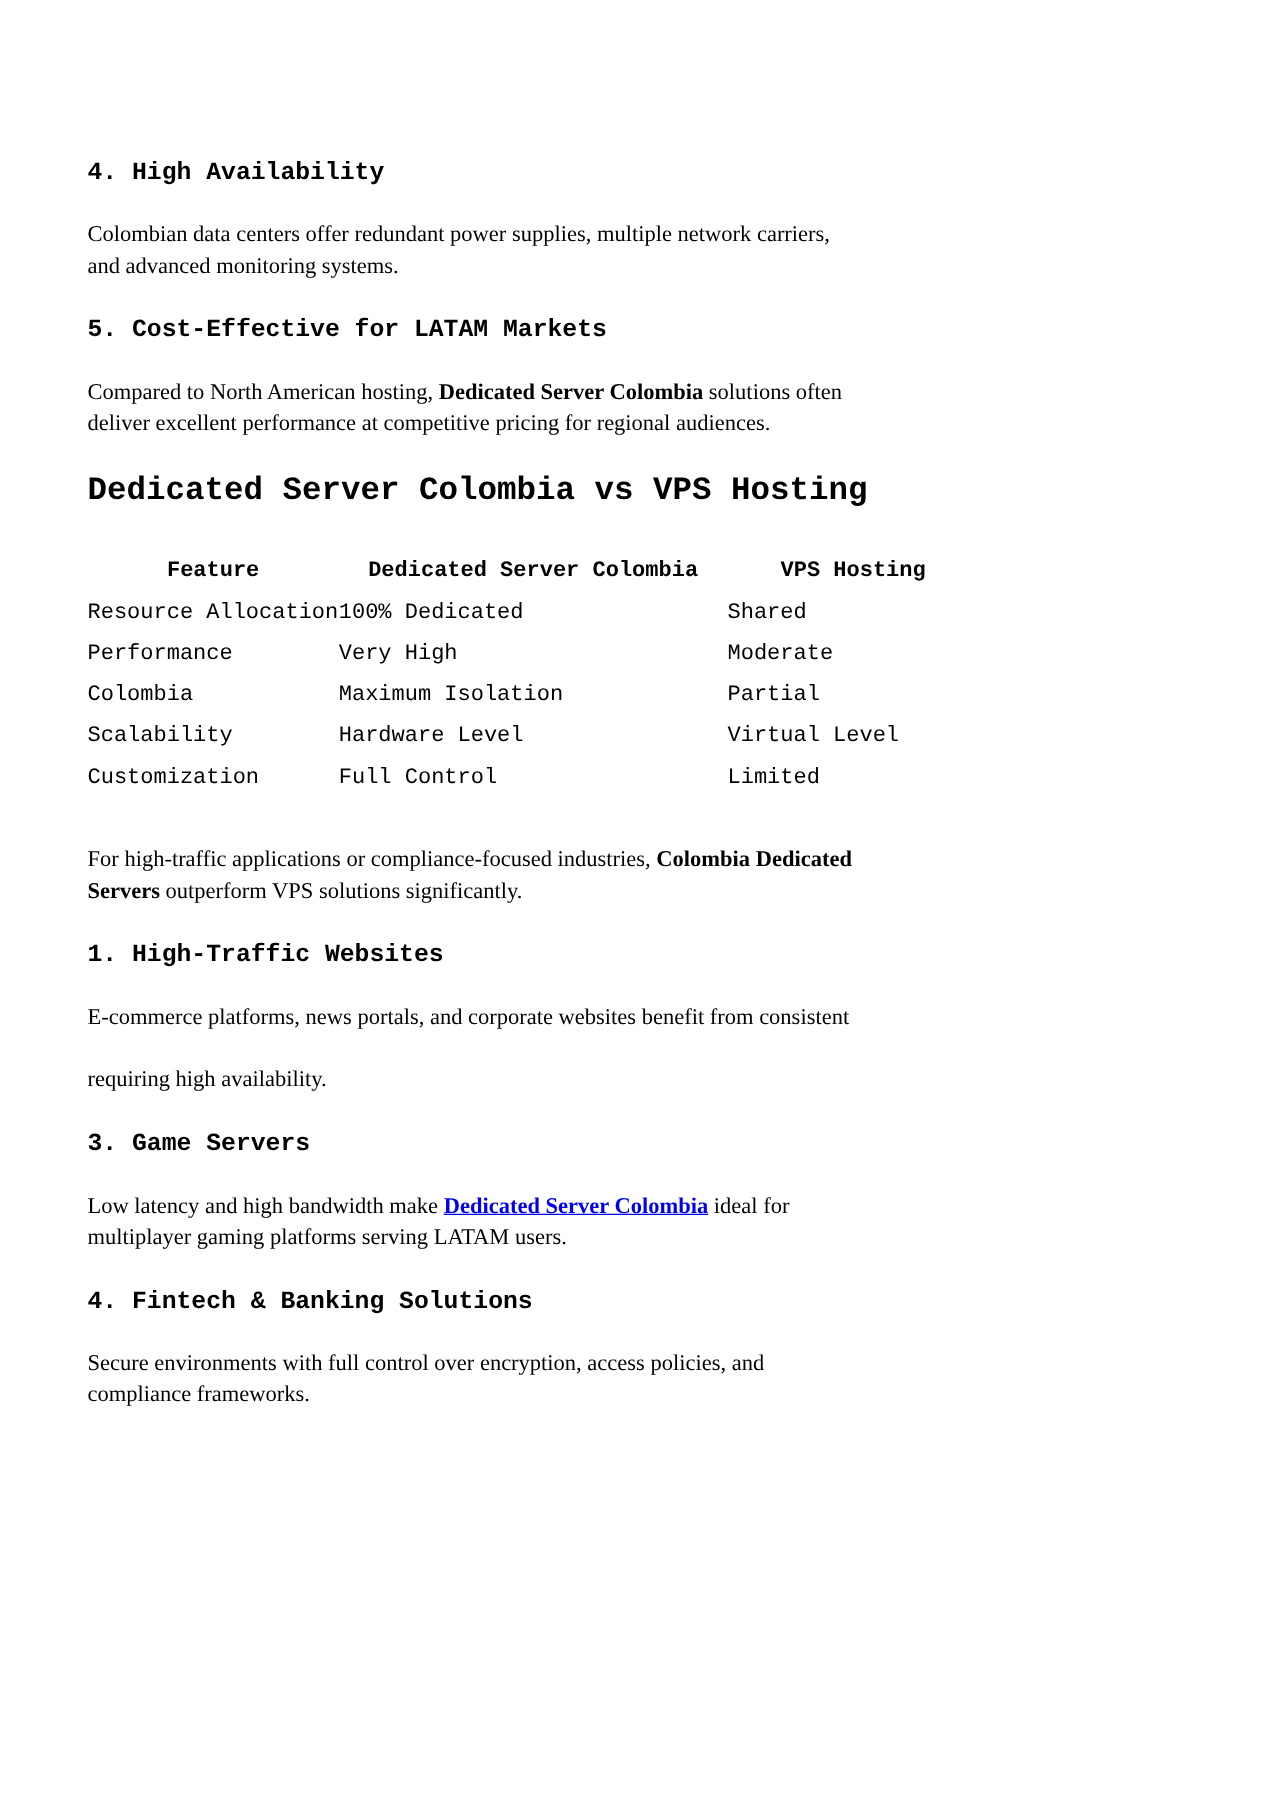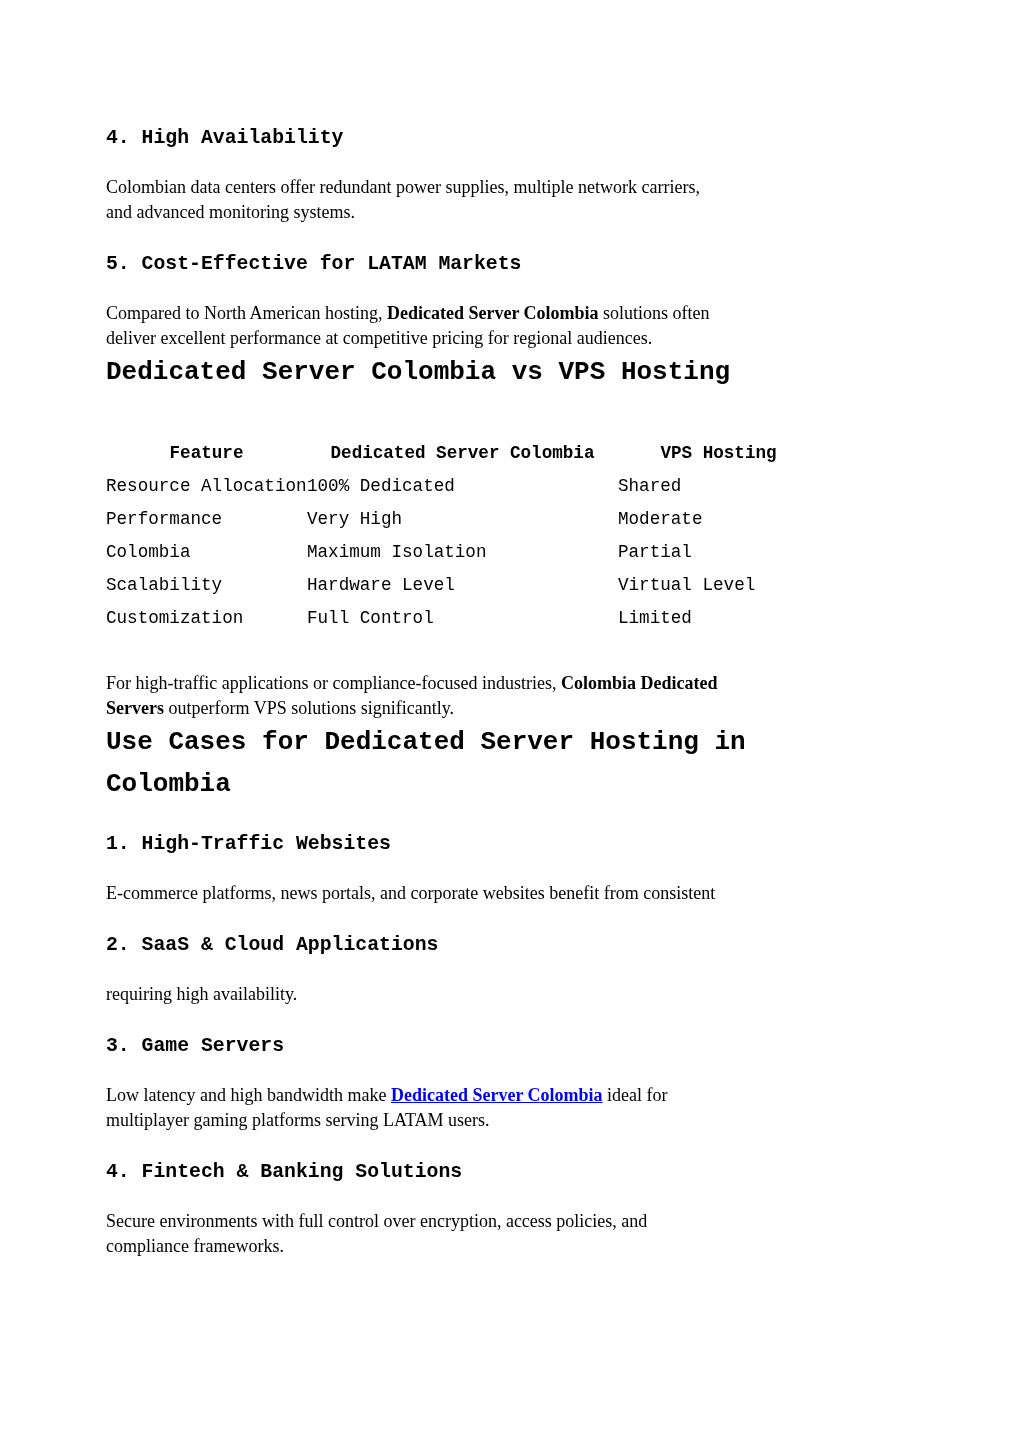--- a/index.html
+++ b/index.html
@@ -9,49 +9,49 @@
     background: #ffffff;
     color: #000000;
     font-family: "Liberation Serif", serif;
     overflow: hidden;
     --link-color: #0000ee;
   }
   .page {
     box-sizing: border-box;
     width: 1023px;
     height: 1229px;
-    padding: 99px 155px 0 106px;
+    padding: 99px 155px 0 70px;
   }
   .h2, .h3 {
     font-family: "Liberation Mono", "DejaVu Sans Mono", monospace;
     font-weight: bold;
     margin: 0;
     color: #000000;
   }
-  .h2 { font-size: 26px; line-height: 42px; }
+  .h2 { font-size: 26px; line-height: 42px; margin-top: 20px; }
   .h3 { font-size: 19.8px; line-height: 24px; margin-top: 27px; }
   .para {
     font-size: 18px;
     line-height: 25px;
     margin: 25px 0 0 0;
   }
   .para.after-table { margin-top: 36px; }
   .para .line { display: block; white-space: nowrap; }
   .para b { font-weight: bold; }
   a.doclink {
     color: var(--link-color);
     font-weight: bold;
     text-decoration: underline;
     cursor: pointer;
   }
   table.cmp {
     border-collapse: collapse;
     table-layout: fixed;
     width: 713px;
-    margin-top: 44px;
+    margin-top: 28px;
     font-family: "Liberation Mono", "DejaVu Sans Mono", monospace;
     font-size: 17.6px;
     color: #000000;
   }
   table.cmp col:nth-child(1) { width: 201px; }
   table.cmp col:nth-child(2) { width: 311px; }
   table.cmp col:nth-child(3) { width: 201px; }
   table.cmp th, table.cmp td {
     padding: 0;
     height: 33px;
@@ -118,26 +118,24 @@
           <td>Customization</td>
           <td>Full Control</td>
           <td>Limited</td>
         </tr>
       </tbody>
     </table>
     <p class="para after-table">
       <span class="line"><span>For high-traffic applications or compliance-focused industries, </span><b>Colombia Dedicated</b></span>
       <span class="line"><b>Servers</b><span> outperform VPS solutions significantly.</span></span>
     </p>
-    <div class="h2">Use Cases for Dedicated Server Hosting in Colombia</div>
     <div class="h3">1. High-Traffic Websites</div>
     <p class="para">
       <span class="line"><span>E-commerce platforms, news portals, and corporate websites benefit from consistent</span></span>
     </p>
-    <div class="h3">2. SaaS &amp; Cloud Applications</div>
     <p class="para">
       <span class="line"><span>requiring high availability.</span></span>
     </p>
     <div class="h3">3. Game Servers</div>
     <p class="para">
       <span class="line"><span>Low latency and high bandwidth make </span><a class="doclink" href="#">Dedicated Server Colombia</a><span> ideal for</span></span>
       <span class="line"><span>multiplayer gaming platforms serving LATAM users.</span></span>
     </p>
     <div class="h3">4. Fintech &amp; Banking Solutions</div>
     <p class="para">

